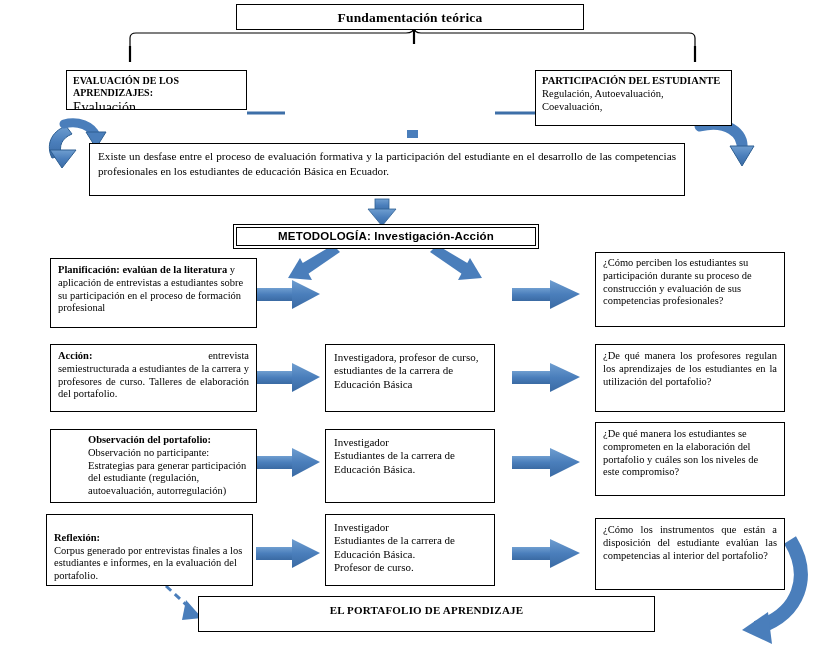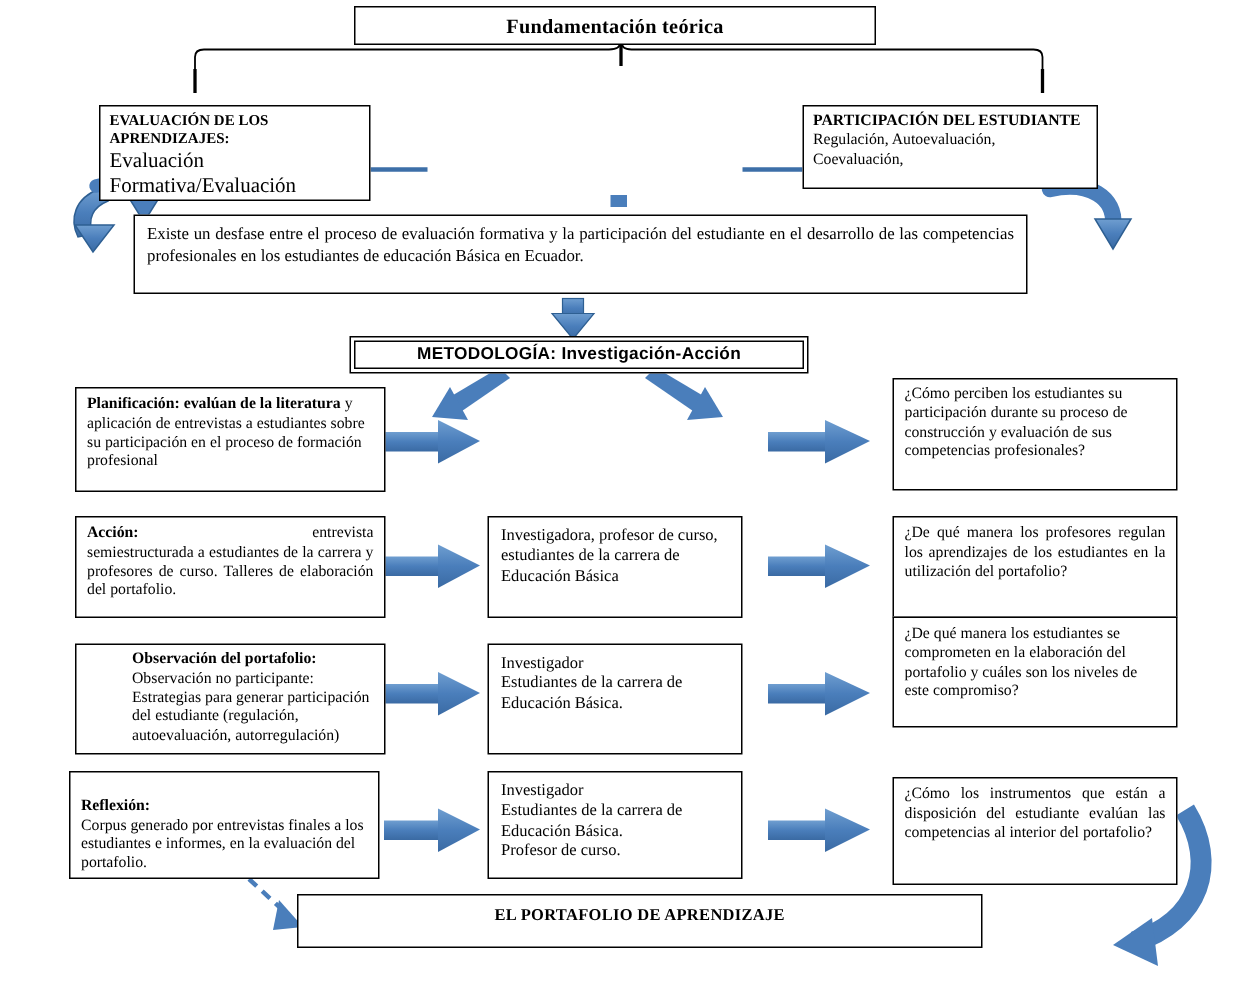--- a/index.html
+++ b/index.html
@@ -153,21 +153,21 @@
     <g>
       <path d="M790,540 C812,576 800,614 756,628" fill="none" stroke="#4a7ebb" stroke-width="14" stroke-linecap="butt"></path>
       <path d="M768,612 L772,644 L742,630 Z" fill="#4a7ebb"></path>
     </g>
   </svg>
 
   <div class="box" style="left:236px;top:4px;width:348px;height:26px;">
     <div class="pad b-title" style="padding-top:5px;">Fundamentación teórica</div>
   </div>
 
-  <div class="box" style="left:66px;top:70px;width:181px;height:64px;">
+  <div class="box" style="left:66px;top:70px;width:181px;height:40px;">
     <div class="pad">
       <div class="hdr" style="font-size:10px;">EVALUACIÓN DE LOS APRENDIZAJES:</div>
       <div style="font-size:14px;">Evaluación Formativa/Evaluación</div>
     </div>
   </div>
 
 
   <div class="box" style="left:535px;top:70px;width:197px;height:56px;">
     <div class="pad">
       <div class="hdr" style="font-size:10.5px;">PARTICIPACIÓN DEL ESTUDIANTE</div>
@@ -206,21 +206,21 @@
 
   <div class="box" style="left:50px;top:429px;width:207px;height:74px;">
     <div class="pad" style="padding:4px 7px;margin-left:30px;">
       <span class="hdr">Observación del portafolio:</span><span> Observación  no participante: Estrategias para generar participación del estudiante (regulación, autoevaluación, autorregulación)</span>
     </div>
   </div>
   <div class="box" style="left:325px;top:429px;width:170px;height:74px;">
     <div class="pad" style="padding:6px 8px;font-size:11px;white-space:pre-line;"> Investigador
 Estudiantes de la carrera de Educación Básica.</div>
   </div>
-  <div class="box" style="left:595px;top:411px;width:190px;height:74px;">
+  <div class="box" style="left:595px;top:422px;width:190px;height:74px;">
     <div class="pad" style="padding:5px 7px;">¿De qué manera los estudiantes se comprometen en la elaboración del portafolio y cuáles son los niveles de este compromiso?</div>
   </div>
 
   <div class="box" style="left:46px;top:514px;width:207px;height:72px;">
     <div class="pad" style="padding:4px 7px;white-space:pre-line;">
       <span class="hdr">Reflexión:</span><span style="white-space:pre-line;">
 Corpus generado por entrevistas finales a los estudiantes e informes, en la evaluación del portafolio.</span>
     </div>
   </div>
   <div class="box" style="left:325px;top:514px;width:170px;height:72px;">

